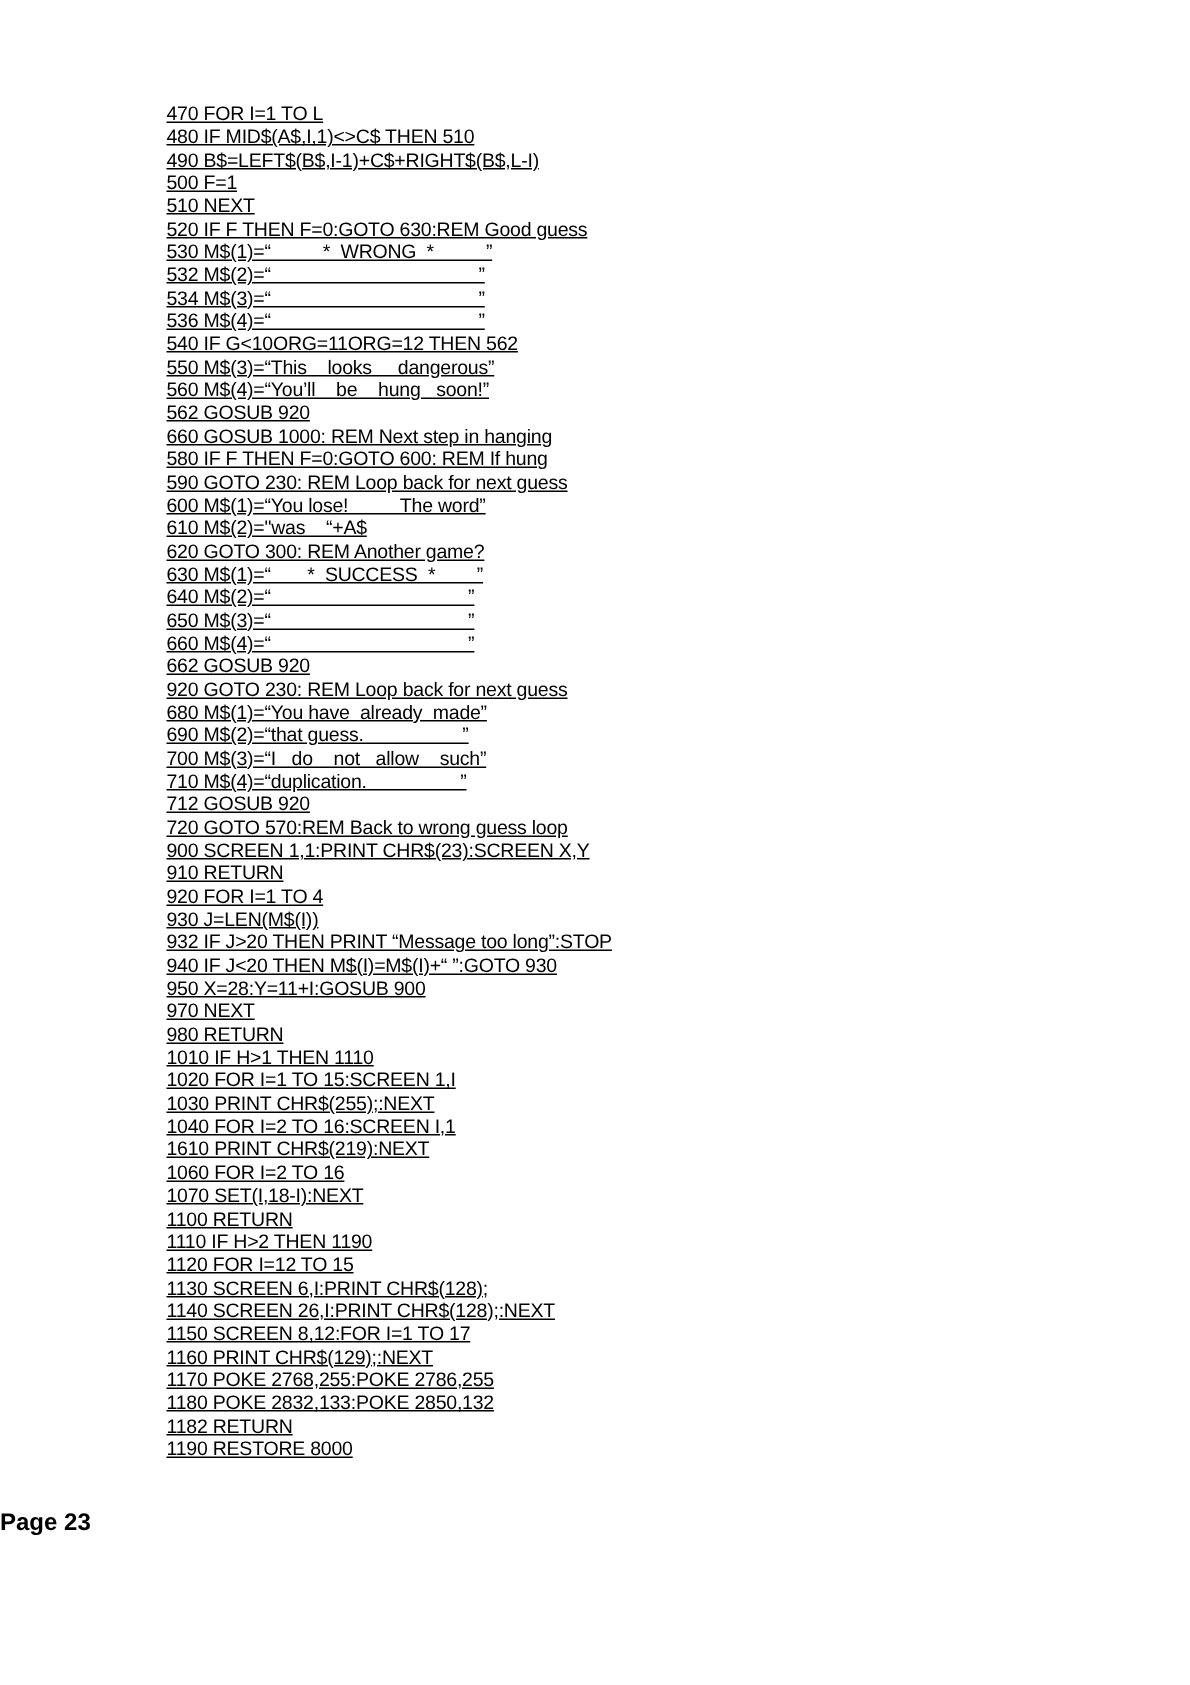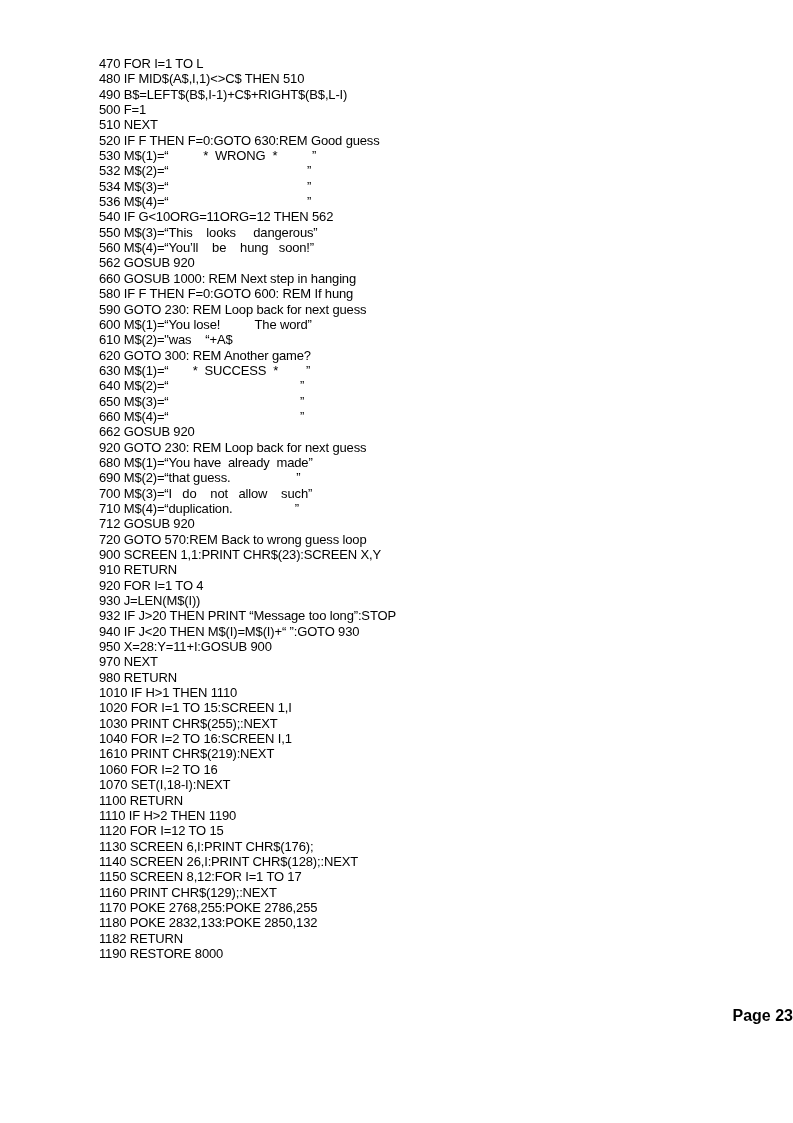--- a/index.html
+++ b/index.html
@@ -1,20 +1,20 @@
 <!DOCTYPE html>
 <html><head>
 <meta charset="utf-8">
 <style>
   html, body { margin: 0; padding: 0; background: #ffffff; }
   body { width: 793px; height: 1123px; position: relative; overflow: hidden;
          font-family: "Liberation Sans", sans-serif; color: #000; }
-  .listing { position: absolute; left: 95px; top: 52px; margin: 4px; padding: 0; list-style: none; }
+  .listing { position: absolute; left: 95px; top: 52px; margin: 16px; padding: 0; list-style: none; text-decoration: underline; }
   .line { font-size: 13px; line-height: 15.35px; height: 15.35px; white-space: pre; letter-spacing: -0.15px; }
-  .page-num { position: absolute; left: 0; width: 793px; top: 1007px; text-align: right;
+  .page-num { position: absolute; left: 0; width: 793px; top: 1007px; text-align: left;
               font-weight: bold; font-size: 16px; }
 </style>
 </head>
 <body>
 
 <ul class="listing" id="listing">
     <li class="line">470 FOR I=1 TO L</li>
     <li class="line">480 IF MID$(A$,I,1)&lt;&gt;C$ THEN 510</li>
     <li class="line">490 B$=LEFT$(B$,I-1)+C$+RIGHT$(B$,L-I)</li>
     <li class="line">500 F=1</li>
@@ -58,21 +58,21 @@
     <li class="line">1010 IF H&gt;1 THEN 1110</li>
     <li class="line">1020 FOR I=1 TO 15:SCREEN 1,I</li>
     <li class="line">1030 PRINT CHR$(255);:NEXT</li>
     <li class="line">1040 FOR I=2 TO 16:SCREEN I,1</li>
     <li class="line">1610 PRINT CHR$(219):NEXT</li>
     <li class="line">1060 FOR I=2 TO 16</li>
     <li class="line">1070 SET(I,18-I):NEXT</li>
     <li class="line">1100 RETURN</li>
     <li class="line">1110 IF H&gt;2 THEN 1190</li>
     <li class="line">1120 FOR I=12 TO 15</li>
-    <li class="line">1130 SCREEN 6,I:PRINT CHR$(176);</li>
+    <li class="line">1130 SCREEN 6,I:PRINT CHR$(128);</li>
     <li class="line">1140 SCREEN 26,I:PRINT CHR$(128);:NEXT</li>
     <li class="line">1150 SCREEN 8,12:FOR I=1 TO 17</li>
     <li class="line">1160 PRINT CHR$(129);:NEXT</li>
     <li class="line">1170 POKE 2768,255:POKE 2786,255</li>
     <li class="line">1180 POKE 2832,133:POKE 2850,132</li>
     <li class="line">1182 RETURN</li>
     <li class="line">1190 RESTORE 8000</li>
   </ul>
 
 <div class="page-num">Page 23</div>

